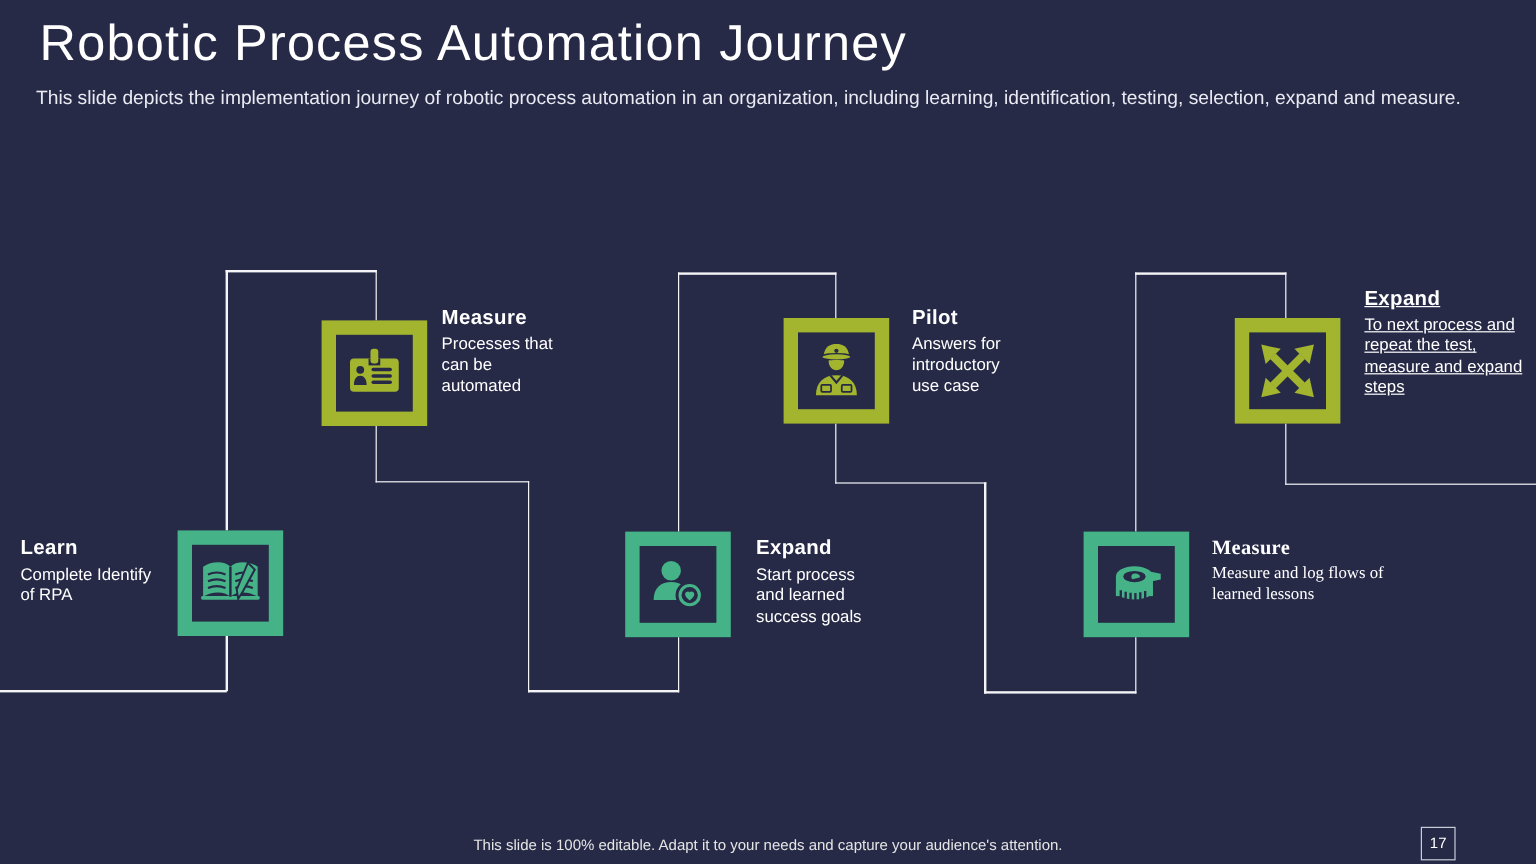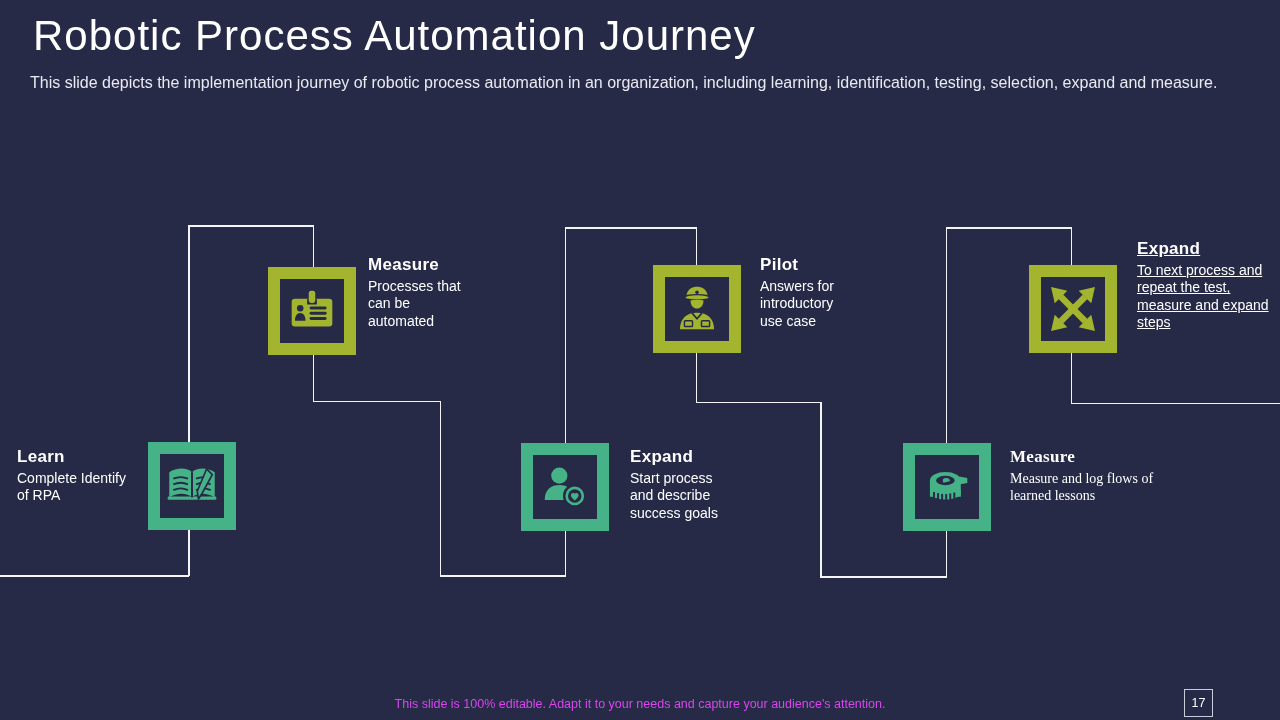--- a/index.html
+++ b/index.html
@@ -40,21 +40,21 @@
   .icon-box.teal{border:12px solid var(--teal);color:var(--teal);}
   .icon-box.olive{border:12px solid var(--olive);color:var(--olive);}
   .icon-box svg{width:52px;height:52px;display:block;}
   .fill-bg{fill:var(--background);}
   .stroke-bg{stroke:var(--background);fill:none;}
   .step-text{position:absolute;z-index:2;color:var(--text);}
   .step-text h2{font-size:17px;font-weight:bold;margin-bottom:3px;letter-spacing:.3px;}
   .step-text p{font-size:14px;line-height:1.24;}
   .footer-note{
     position:absolute;left:0;top:697px;width:100%;
-    text-align:center;font-size:12.5px;color:#d946ef;
+    text-align:center;font-size:12.5px;color:#e5e5e5;
   }
   .page-number{
     position:absolute;left:1184px;top:689px;width:29px;height:28px;
     border:1px solid #c9cdda;
     display:flex;align-items:center;justify-content:center;
     font-size:12.5px;color:var(--text);z-index:3;text-align:center;
   }
 </style>
 </head>
 <body>
@@ -118,21 +118,21 @@
     <svg viewBox="0 0 64 64">
       <circle cx="25" cy="18" r="10" fill="currentColor"></circle>
       <path d="M7,48 C7,35 15,29.5 25,29.5 C35,29.5 43,35 43,48 Z" fill="currentColor"></path>
       <circle cx="44" cy="43" r="13" fill="currentColor" stroke="var(--background)" stroke-width="3"></circle>
       <circle cx="44" cy="43" r="8.3" class="fill-bg"></circle>
       <path d="M44,48.5 C41,46 39.3,44.2 39.3,42.2 C39.3,40.5 40.8,39.4 42.3,39.4 C43.1,39.4 43.7,39.8 44,40.4 C44.3,39.8 44.9,39.4 45.7,39.4 C47.2,39.4 48.7,40.5 48.7,42.2 C48.7,44.2 47,46 44,48.5 Z" fill="currentColor"></path>
     </svg>
   </div>
   <div class="step-text" style="left:630px;top:447px;width:105px;">
     <h2>Expand</h2>
-    <p>Start process and describe success goals</p>
+    <p>Start process and learned success goals</p>
   </div>
 
   <div class="icon-box olive" style="left:653px;top:265px;">
     <svg viewBox="0 0 64 64">
       <path d="M19,16 C20,7 26,4.5 32,4.5 C38,4.5 44,7 45,16 C40,18.5 24,18.5 19,16 Z" fill="currentColor"></path>
       <circle cx="32" cy="11.5" r="2.2" class="fill-bg"></circle>
       <ellipse cx="32" cy="17.8" rx="15" ry="3.4" fill="currentColor" stroke="var(--background)" stroke-width="1.5"></ellipse>
       <path d="M24,21.5 C26,20.8 38,20.8 40,21.5 C40,27.5 36.5,31.5 32,31.5 C27.5,31.5 24,27.5 24,21.5 Z" fill="currentColor"></path>
       <path d="M11,57 C11,44 19,36.5 32,36.5 C45,36.5 53,44 53,57 Z" fill="currentColor"></path>
       <path d="M26,37 L32,44 L38,37" class="stroke-bg" stroke-width="2.2"></path>

